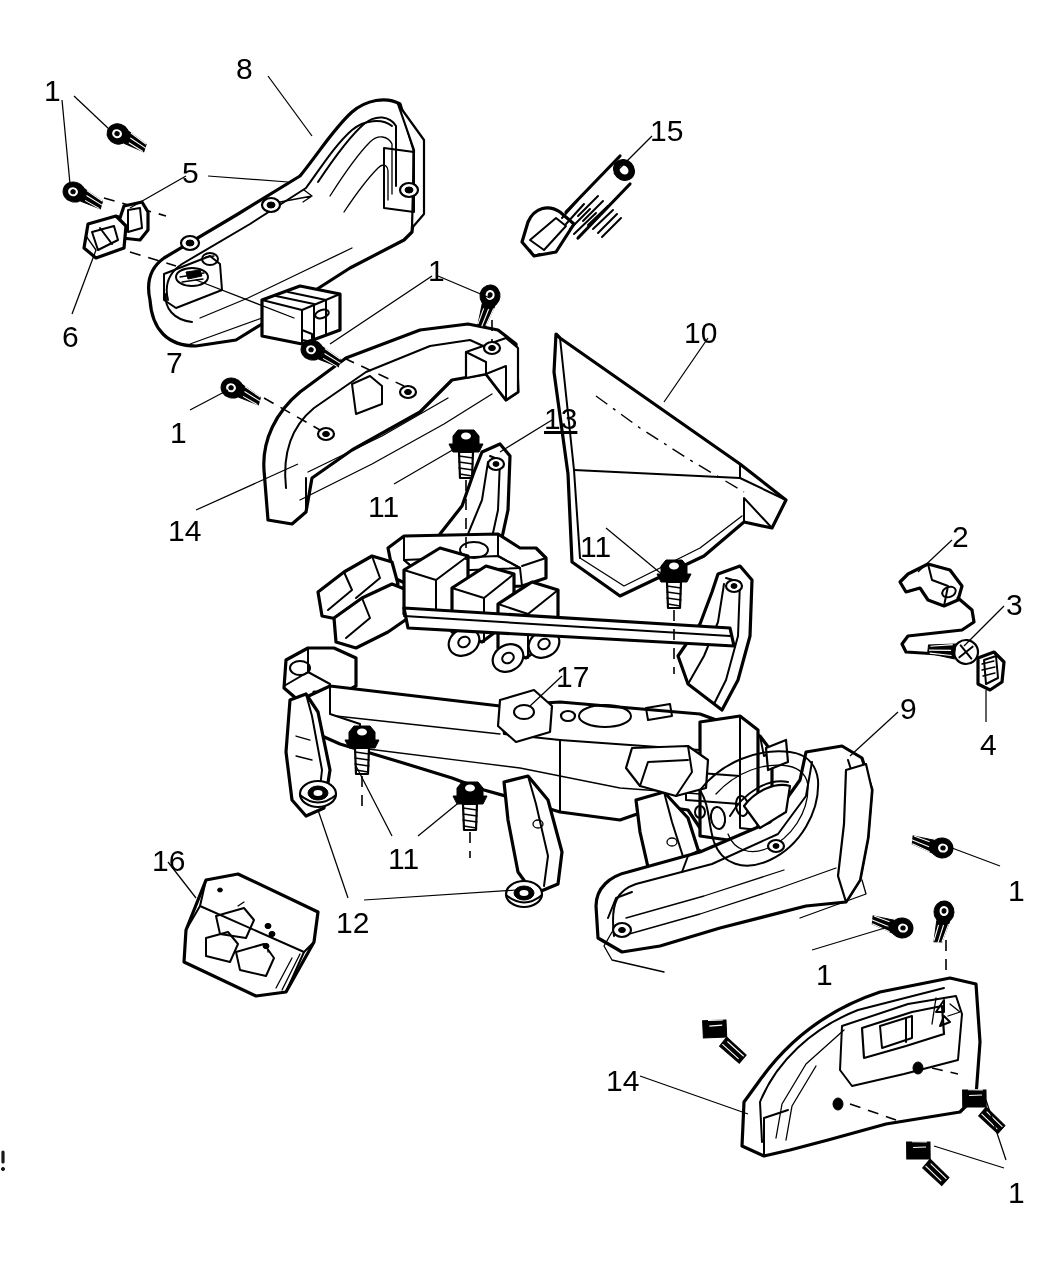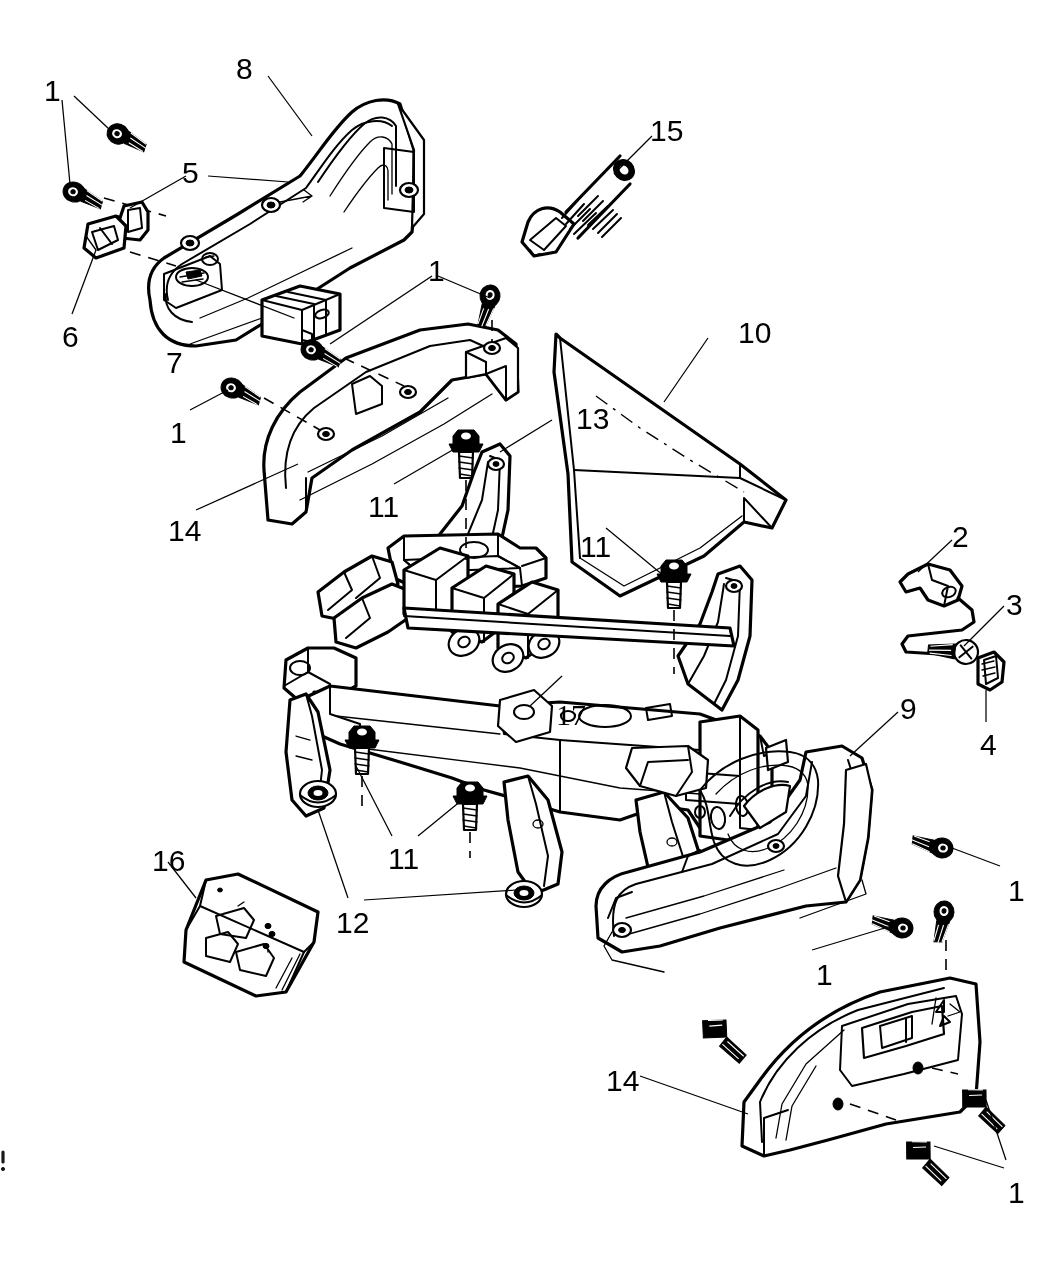--- a/index.html
+++ b/index.html
@@ -525,29 +525,29 @@
   </g>
 </svg>
 
 <div class="callout" style="left:44px;  top:76px;">1</div>
 <div class="callout" style="left:236px; top:54px;">8</div>
 <div class="callout" style="left:182px; top:158px;">5</div>
 <div class="callout" style="left:62px;  top:322px;">6</div>
 <div class="callout" style="left:166px; top:348px;">7</div>
 <div class="callout" style="left:650px; top:116px;text-align:right;">15</div>
 <div class="callout" style="left:428px; top:256px;">1</div>
-<div class="callout" style="left:738px; top:318px;">10</div>
+<div class="callout" style="left:684px; top:318px;">10</div>
 <div class="callout" style="left:170px; top:418px;">1</div>
-<div class="callout" style="left:576px; top:404px;">13</div>
+<div class="callout" style="left:544px; top:404px;text-decoration:underline;">13</div>
 <div class="callout" style="left:368px; top:492px;">11</div>
 <div class="callout" style="left:168px; top:516px;">14</div>
 <div class="callout" style="left:580px; top:532px;">11</div>
 <div class="callout" style="left:952px; top:522px;">2</div>
 <div class="callout" style="left:1006px;top:590px;">3</div>
-<div class="callout" style="left:556px; top:700px;font-family:Liberation Serif, serif;">17</div>
+<div class="callout" style="left:556px; top:662px;">17</div>
 <div class="callout" style="left:980px; top:730px;">4</div>
 <div class="callout" style="left:900px; top:694px;">9</div>
 <div class="callout" style="left:388px; top:844px;">11</div>
 <div class="callout" style="left:1008px;top:876px;">1</div>
 <div class="callout" style="left:336px; top:908px;text-align:right;">12</div>
 <div class="callout" style="left:152px; top:846px;text-align:right;">16</div>
 <div class="callout" style="left:816px; top:960px;">1</div>
 <div class="callout" style="left:1008px;top:1178px;">1</div>
 <div class="callout" style="left:606px; top:1066px;">14</div>
 

